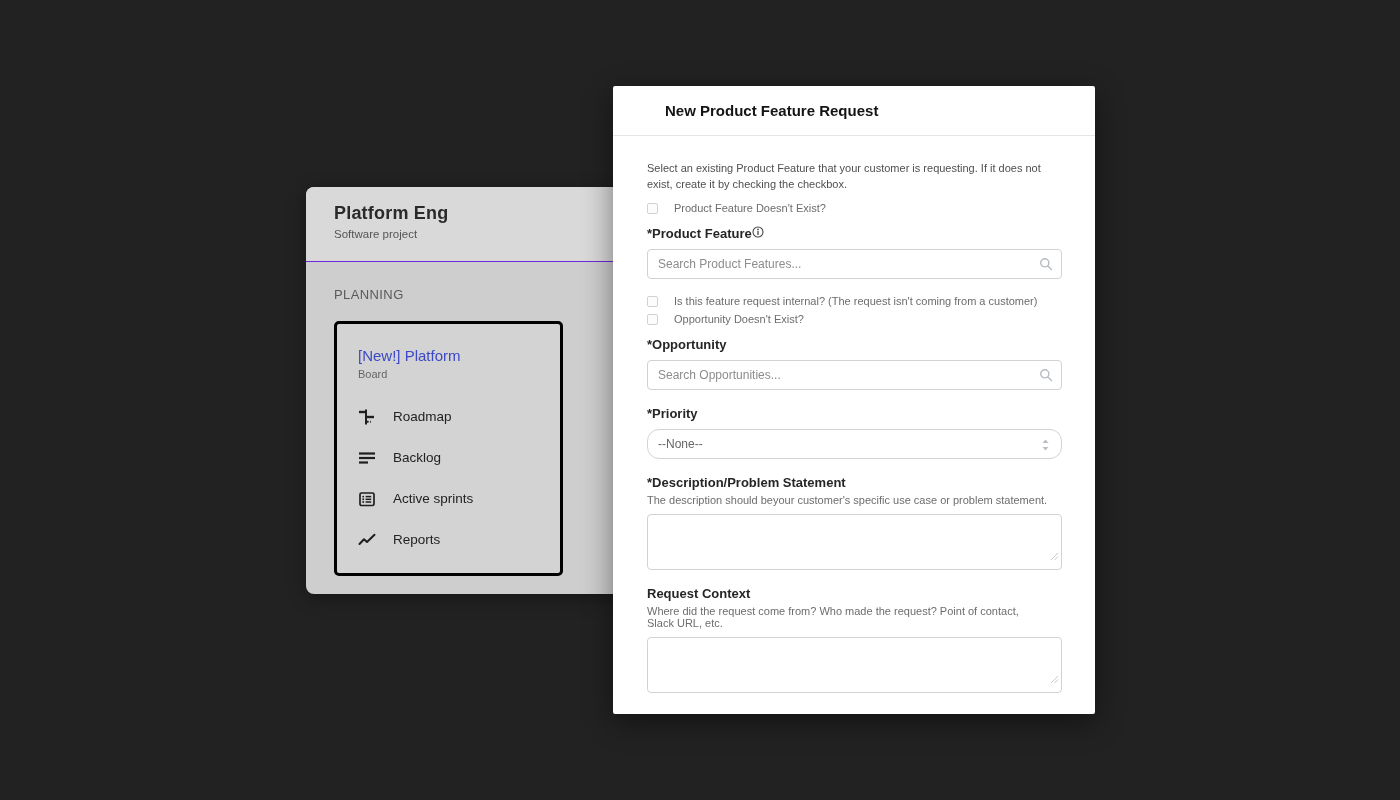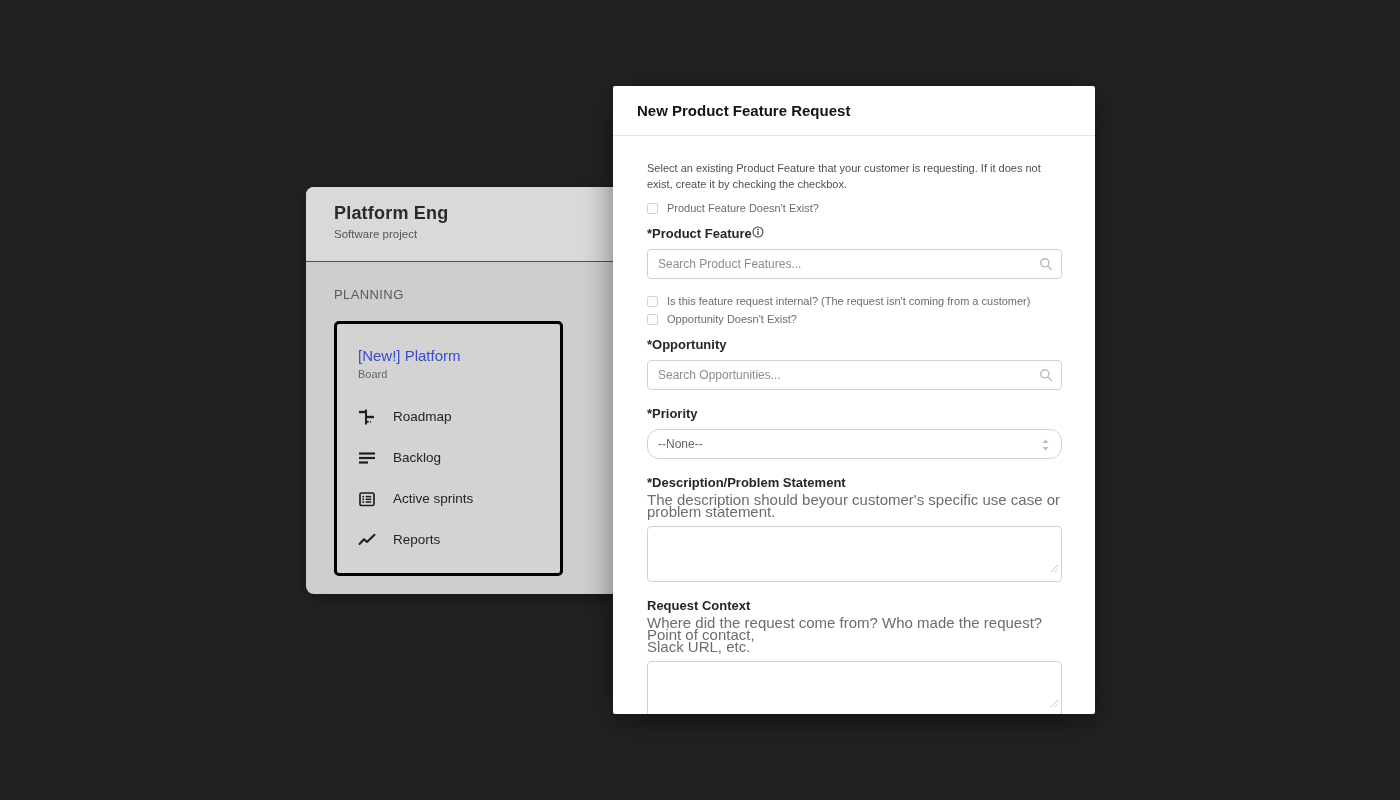--- a/index.html
+++ b/index.html
@@ -43,28 +43,28 @@
   
   .modal {
     position:absolute; left:613px; top:86px;
     width:482px; height:628px;
     background:#ffffff; border-radius:2px;
     box-shadow:0 8px 30px rgba(0,0,0,0.45);
     overflow:hidden;
   }
   .modal-header {
     height:50px; border-bottom:1px solid #e5e5e5;
-    display:flex; align-items:center; padding-left:24px;
+    display:flex; align-items:center; padding-left:52px;
   }
   .modal-title { font-size:15px; font-weight:bold; color:#141414; }
   .modal-body { padding:24px 33px 0 34px; }
 
   .intro { font-size:11px; color:#4f4f4f; line-height:16px; max-width:405px; }
 
-  .check-row { display:flex; align-items:center; gap:9px; margin-top:10px; cursor:pointer; }
+  .check-row { display:flex; align-items:center; gap:16px; margin-top:10px; cursor:pointer; }
   .check-row.gap-lg { margin-top:16px; }
   .check-row.gap-sm { margin-top:6px; }
   .checkbox {
     width:11px; height:11px; flex:none;
     border:1px solid #d2d2d2; border-radius:2px; background:#fcfcfc;
   }
   .check-label { font-size:11px; color:#6c6c6c; }
 
   .field-label {
     margin-top:12px; font-size:13px; font-weight:bold; color:#262626;
@@ -83,21 +83,21 @@
   .input-icon { position:absolute; right:9px; top:8px; pointer-events:none; }
 
   .select-box {
     position:relative; margin-top:8px; height:30px;
     border:1px solid #d2d2d2; border-radius:12px; background:#ffffff;
     display:flex; align-items:center; padding:0 10px;
     font-size:12px; color:#666666; cursor:pointer;
   }
   .select-box .input-icon { top:8px; right:11px; }
 
-  .helper { margin-top:4px; font-size:15px; color:#6d6d6d; line-height:12px; }
+  .helper { margin-top:4px; font-size:11px; color:#6d6d6d; line-height:12px; }
 
   .textarea-wrap { position:relative; margin-top:8px; }
   .textarea-box {
     width:100%; height:56px; display:block;
     border:1px solid #d2d2d2; border-radius:4px;
     resize:none; outline:none; background:#ffffff;
     font-family:"Liberation Sans", sans-serif; font-size:12px; color:#333;
     padding:6px 10px;
   }
   .resize-icon { position:absolute; right:3px; bottom:5px; cursor:nwse-resize; }

